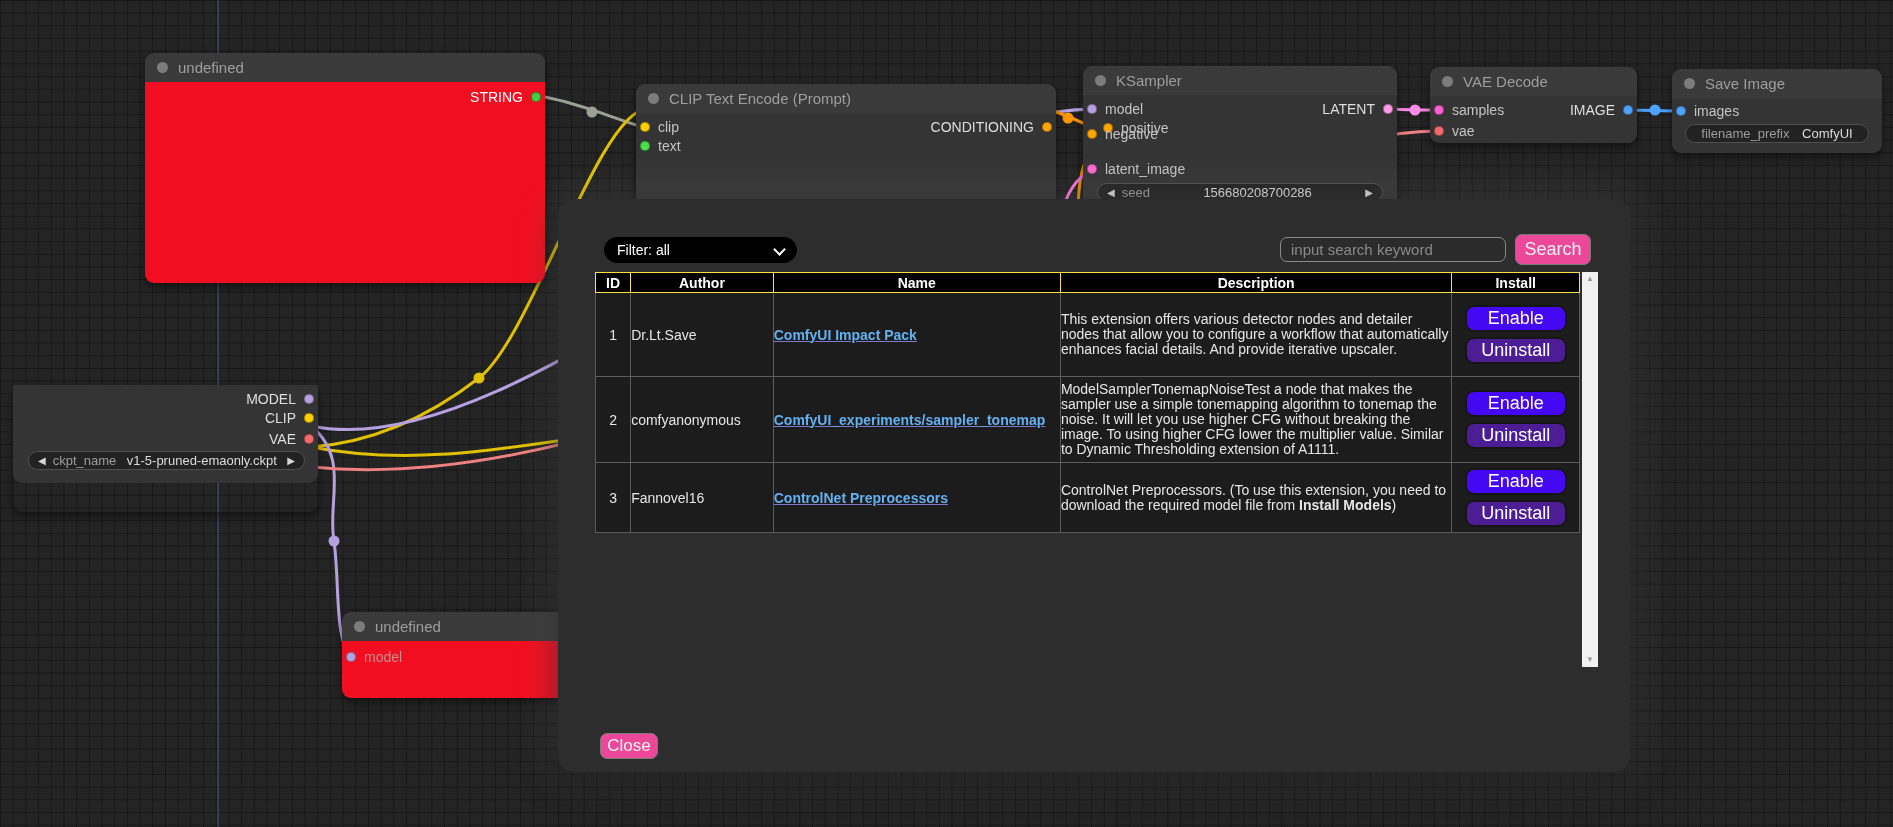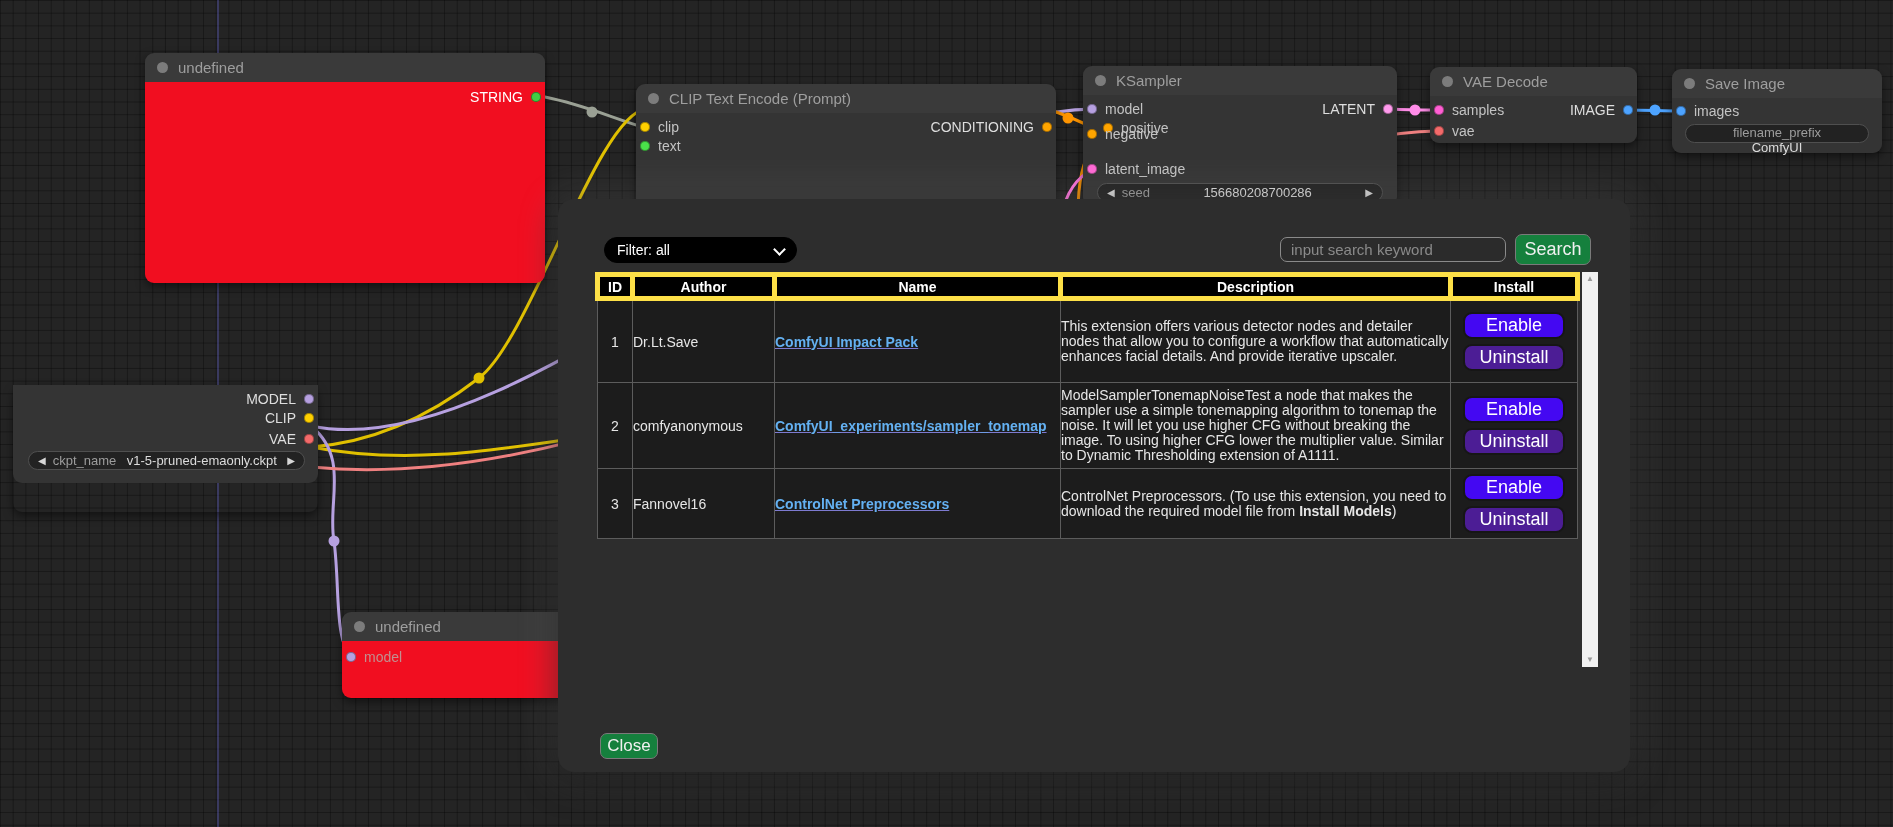--- a/index.html
+++ b/index.html
@@ -29,27 +29,27 @@
   .redlabel{color:#c28f8f;}
 
   
   .dialog{position:absolute;left:558px;top:199px;width:1072px;height:573px;z-index:5;background:#2d2d2d;border-radius:16px;
     box-shadow:0 0 42px 10px rgba(255,255,255,0.10), 0 8px 34px rgba(0,0,0,0.55);}
   .filter-wrap{position:absolute;left:46px;top:38px;width:193px;height:26px;}
   .filter-wrap select{appearance:none;-webkit-appearance:none;width:100%;height:100%;background:#000;color:#fff;border:1px solid #000;border-radius:13px;padding:0 30px 0 12px;font-size:14px;font-family:"Liberation Sans",sans-serif;}
   .chev{position:absolute;right:13px;top:8px;width:7px;height:7px;border-right:2px solid #fff;border-bottom:2px solid #fff;transform:rotate(45deg);pointer-events:none;}
   .search-input{position:absolute;left:722px;top:38px;width:226px;height:25px;box-sizing:border-box;background:#2b2b2b;border:1.5px solid #8a8a8a;border-radius:7px;color:#cfcfcf;padding:0 10px;font-size:15px;font-family:"Liberation Sans",sans-serif;}
   .search-input::placeholder{color:#8a8a8a;}
-  .btn{background:#15803d;border:1.5px solid #7a7a7a;border-radius:7px;color:#f0f0f0;font-family:"Liberation Sans",sans-serif;cursor:pointer;}
+  .btn{background:#ec4899;border:1.5px solid #7a7a7a;border-radius:7px;color:#f0f0f0;font-family:"Liberation Sans",sans-serif;cursor:pointer;}
   .btn.search{position:absolute;left:957px;top:35px;width:76px;height:31px;font-size:18px;}
   .btn.close{position:absolute;left:42px;top:534px;width:58px;height:26px;font-size:17px;padding:0;}
 
   .table-wrap{position:absolute;left:37px;top:73px;width:1003px;height:395px;}
   table.ext{border-collapse:collapse;table-layout:fixed;width:985px;}
-  table.ext th{background:#000;color:#fff;font-size:14px;font-weight:bold;height:19px;border:5px solid #fde047;padding:0;}
+  table.ext th{background:#000;color:#fff;font-size:14px;font-weight:bold;height:19px;border:1px solid #fde047;padding:0;}
   table.ext td{background:#1c1c1c;border:1px solid #5c5c5c;color:#e6e6e6;font-size:14px;vertical-align:middle;padding:0;}
   td.c-id{text-align:center;}
   td.c-author{padding-left:8px;}
   td.c-name{padding-left:8px;}
   td.c-name a{color:#64b1f2;font-weight:bold;text-decoration:underline;text-decoration-color:#7d7ad0;cursor:pointer;}
   td.c-desc{font-size:13.5px;line-height:15px;padding:3px 5px;color:#ececec;}
   td.c-install{text-align:center;}
   .btn-enable,.btn-uninstall{display:block;margin:5px auto;width:102px;height:27px;border-radius:9px;border:2px solid #161616;color:#fff;font-size:18px;font-family:"Liberation Sans",sans-serif;cursor:pointer;padding:0;line-height:23px;}
   .btn-enable{background:#4408f2;}
   .btn-uninstall{background:#4c1d95;}
@@ -190,21 +190,21 @@
   <div class="node" style="left:1672px;top:69px;width:210px;height:84px;">
     <div class="node-title">
       <span class="tdot"></span>
       <span>Save Image</span>
     </div>
     <div class="node-body">
       <div class="port" style="top:5px;left:4px;">
         <span class="pdot" style="background:#4da3ff;"></span>
         <span>images</span>
       </div>
-      <div class="widget" style="left:13px;right:13px;top:26px;justify-content:space-around;flex-direction:column;">
+      <div class="widget" style="left:13px;right:13px;top:26px;justify-content:space-around;">
         <span>filename_prefix</span>
         <span class="wvalue">ComfyUI</span>
       </div>
     </div>
   </div>
 
   <div class="node" style="left:13px;top:385px;width:305px;height:127px;">
     <div class="node-body">
       <div class="port out" style="top:6px;right:4px;">
         <span>MODEL</span>

